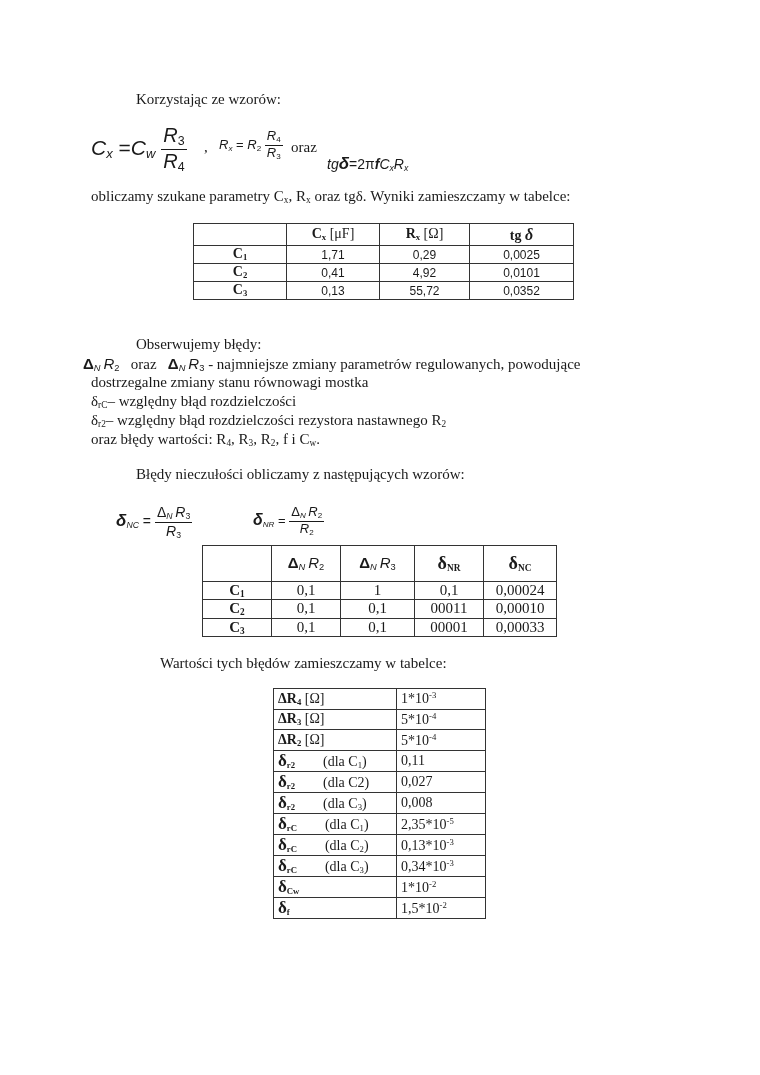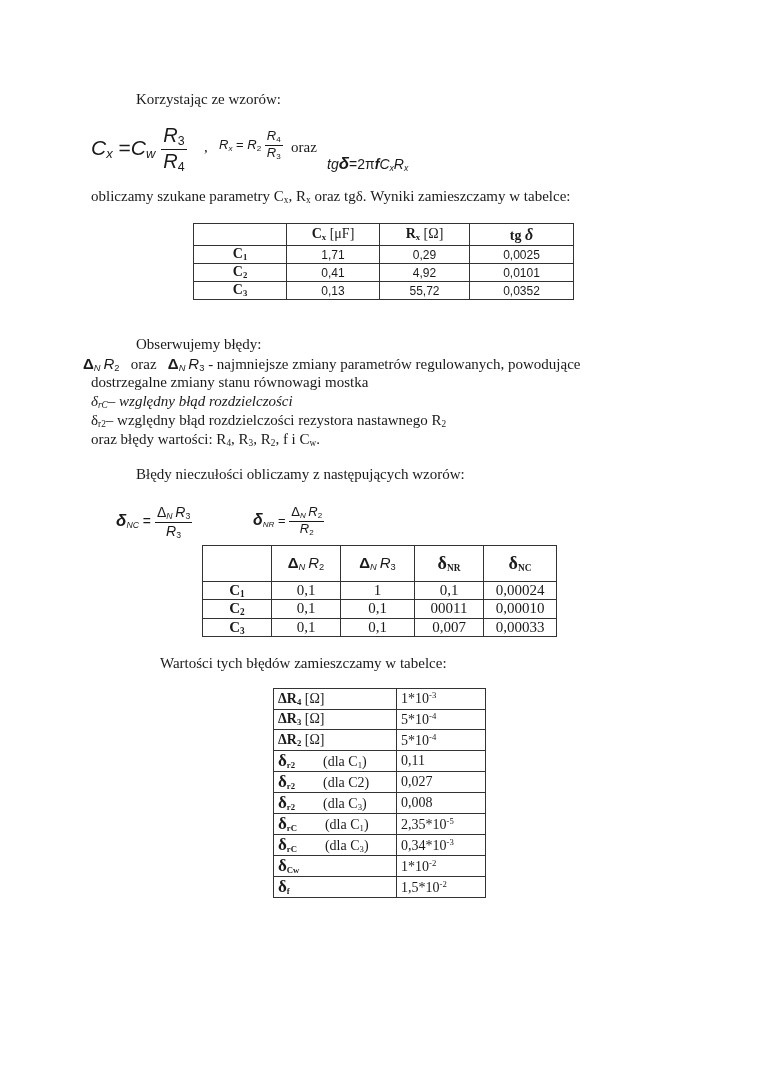--- a/index.html
+++ b/index.html
@@ -95,21 +95,21 @@
   </table>
 
 <div class="abs" style="left:136px; top:336px;">Obserwujemy błędy:</div>
 <div class="abs" style="left:83px; top:355px;">
   <span class="math"><span class="upright bold">Δ</span><sub>N</sub> <span>R</span><sub class="upright">2</sub></span>
   &nbsp;&nbsp;<span>oraz</span>&nbsp;&nbsp;
   <span class="math"><span class="upright bold">Δ</span><sub>N</sub> <span>R</span><sub class="upright">3</sub></span>
   <span> - najmniejsze zmiany parametrów regulowanych, powodujące</span>
 </div>
 <div class="abs" style="left:91px; top:374px;">dostrzegalne zmiany stanu równowagi mostka</div>
-<div class="abs" style="left:91px; top:393px;font-style:italic;">
+<div class="abs" style="left:91px; top:393px;">
   <span>δ</span><sub>rC</sub><span>– względny błąd rozdzielczości</span>
 </div>
 <div class="abs" style="left:91px; top:412px;">
   <span>δ</span><sub>r2</sub><span>– względny błąd rozdzielczości rezystora nastawnego R</span><sub>2</sub>
 </div>
 <div class="abs" style="left:91px; top:431px;">
   <span>oraz błędy wartości: R</span><sub>4</sub><span>, R</span><sub>3</sub><span>, R</span><sub>2</sub><span>, f i C</span><sub>w</sub><span>.</span>
 </div>
 
 <div class="abs" style="left:136px; top:466px;">Błędy nieczułości obliczamy z następujących wzorów:</div>
@@ -150,21 +150,21 @@
     <td class="bold"><span>C</span><sub>2</sub></td>
     <td>0,1</td>
     <td>0,1</td>
     <td>00011</td>
     <td>0,00010</td>
   </tr>
   <tr>
     <td class="bold"><span>C</span><sub>3</sub></td>
     <td>0,1</td>
     <td>0,1</td>
-    <td>0,007</td>
+    <td>00001</td>
     <td>0,00033</td>
   </tr>
 </tbody>
   </table>
 
 <div class="abs" style="left:136px; top:655px;margin-left:24px;">Wartości tych błędów zamieszczamy w tabelce:</div>
 
 <table id="t3">
   <tbody id="t3body">
       <tr>
@@ -189,20 +189,24 @@
       </tr>
       <tr>
         <td class="lab"><b style="font-size:17px;">δ</b><sub class="bold">r2</sub><span class="gap"></span><span>(dla C</span><sub>3</sub><span>)</span></td>
         <td><span>0,008</span></td>
       </tr>
       <tr>
         <td class="lab"><b style="font-size:17px;">δ</b><sub class="bold">rC</sub><span class="gap"></span><span>(dla C</span><sub>1</sub><span>)</span></td>
         <td><span>2,35*10</span><sup>-5</sup></td>
       </tr>
       <tr>
+        <td class="lab"><b style="font-size:17px;">δ</b><sub class="bold">rC</sub><span class="gap"></span><span>(dla C</span><sub>2</sub><span>)</span></td>
+        <td><span>0,13*10</span><sup>-3</sup></td>
+      </tr>
+      <tr>
         <td class="lab"><b style="font-size:17px;">δ</b><sub class="bold">rC</sub><span class="gap"></span><span>(dla C</span><sub>3</sub><span>)</span></td>
         <td><span>0,34*10</span><sup>-3</sup></td>
       </tr>
       <tr>
         <td class="lab"><b style="font-size:17px;">δ</b><sub class="bold">Cw</sub></td>
         <td><span>1*10</span><sup>-2</sup></td>
       </tr>
       <tr>
         <td class="lab"><b style="font-size:17px;">δ</b><sub class="bold">f</sub></td>
         <td><span>1,5*10</span><sup>-2</sup></td>

